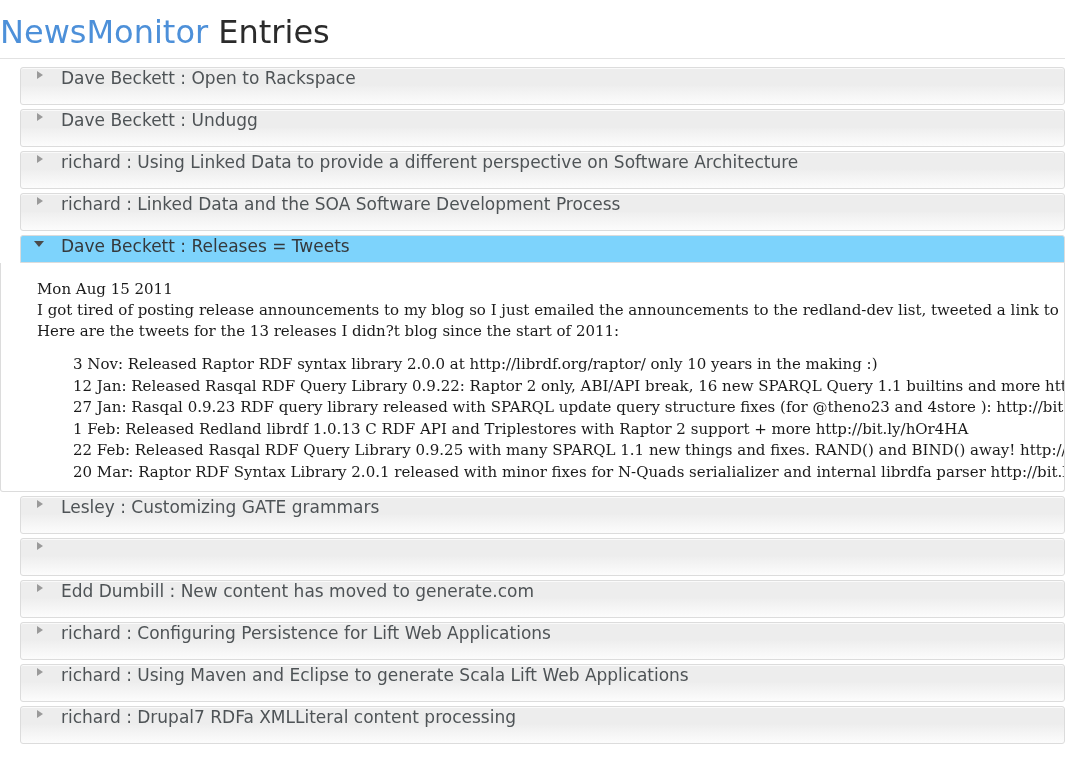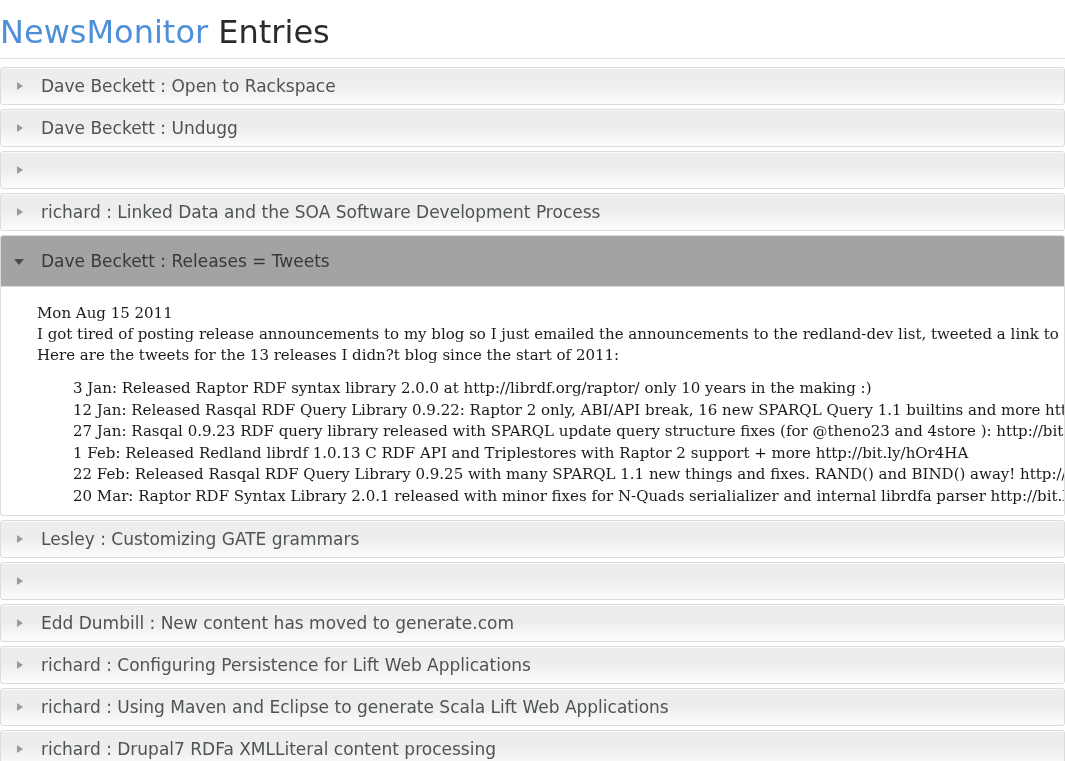--- a/index.html
+++ b/index.html
@@ -52,36 +52,37 @@
   }
 
   .acc-item {
     margin: 0 0 4px 0;
   }
 
   .acc-header {
     height: 38px;
     box-sizing: border-box;
     display: flex;
-    align-items: center;
+    align-items: flex-start;
     padding: 0 26px 0 8px;
     background: linear-gradient(to bottom, #ededed 0%, #ededed 48%, #efefef 52%, #fcfcfc 100%);
     border: 1px solid #dcdcdc;
     border-radius: 3px;
     cursor: pointer;
     box-shadow: inset 0 1px 0 #fafafa;
+    margin-left: 20px;
   }
 
   .acc-item.is-open > .acc-header {
-    background: #a3a3a3;
+    background: #7dd3fc;
     border: 1px solid #dcdcdc;
     border-bottom: 1px solid #dcdcdc;
     border-radius: 3px 3px 0 0;
     box-shadow: none;
-    height: 52px;
+    height: 28px;
   }
 
   .tri {
     width: 14px;
     height: 14px;
     flex: 0 0 14px;
     margin: 0 14px 0 4px;
     position: relative;
   }
   .tri::before {
@@ -171,39 +172,40 @@
       </div>
       <div class="acc-item">
         <div class="acc-header">
           <span class="tri"></span>
           <span class="acc-title">Dave Beckett : Undugg</span>
         </div>
       </div>
       <div class="acc-item">
         <div class="acc-header">
           <span class="tri"></span>
+          <span class="acc-title">richard : Using Linked Data to provide a different perspective on Software Architecture</span>
         </div>
       </div>
       <div class="acc-item">
         <div class="acc-header">
           <span class="tri"></span>
           <span class="acc-title">richard : Linked Data and the SOA Software Development Process</span>
         </div>
       </div>
       <div class="acc-item is-open">
         <div class="acc-header">
           <span class="tri"></span>
           <span class="acc-title">Dave Beckett : Releases = Tweets</span>
         </div>
         <div class="acc-body">
           <p>Mon Aug 15 2011</p>
           <p>I got tired of posting release announcements to my blog so I just emailed the announcements to the redland-dev list, tweeted a link to it from @da</p>
           <p class="spaced">Here are the tweets for the 13 releases I didn?t blog since the start of 2011:</p>
           <ul>
-            <li>3 Jan: Released Raptor RDF syntax library 2.0.0 at http://librdf.org/raptor/ only 10 years in the making :)</li>
+            <li>3 Nov: Released Raptor RDF syntax library 2.0.0 at http://librdf.org/raptor/ only 10 years in the making :)</li>
             <li>12 Jan: Released Rasqal RDF Query Library 0.9.22: Raptor 2 only, ABI/API break, 16 new SPARQL Query 1.1 builtins and more http://bit.ly</li>
             <li>27 Jan: Rasqal 0.9.23 RDF query library released with SPARQL update query structure fixes (for @theno23 and 4store ): http://bit.ly/gVDp</li>
             <li>1 Feb: Released Redland librdf 1.0.13 C RDF API and Triplestores with Raptor 2 support + more http://bit.ly/hOr4HA</li>
             <li>22 Feb: Released Rasqal RDF Query Library 0.9.25 with many SPARQL 1.1 new things and fixes. RAND() and BIND() away! http://bit.ly/fl</li>
             <li>20 Mar: Raptor RDF Syntax Library 2.0.1 released with minor fixes for N-Quads serialializer and internal librdfa parser http://bit.ly/fT3aPX</li>
           </ul>
         </div>
       </div>
       <div class="acc-item">
         <div class="acc-header">

